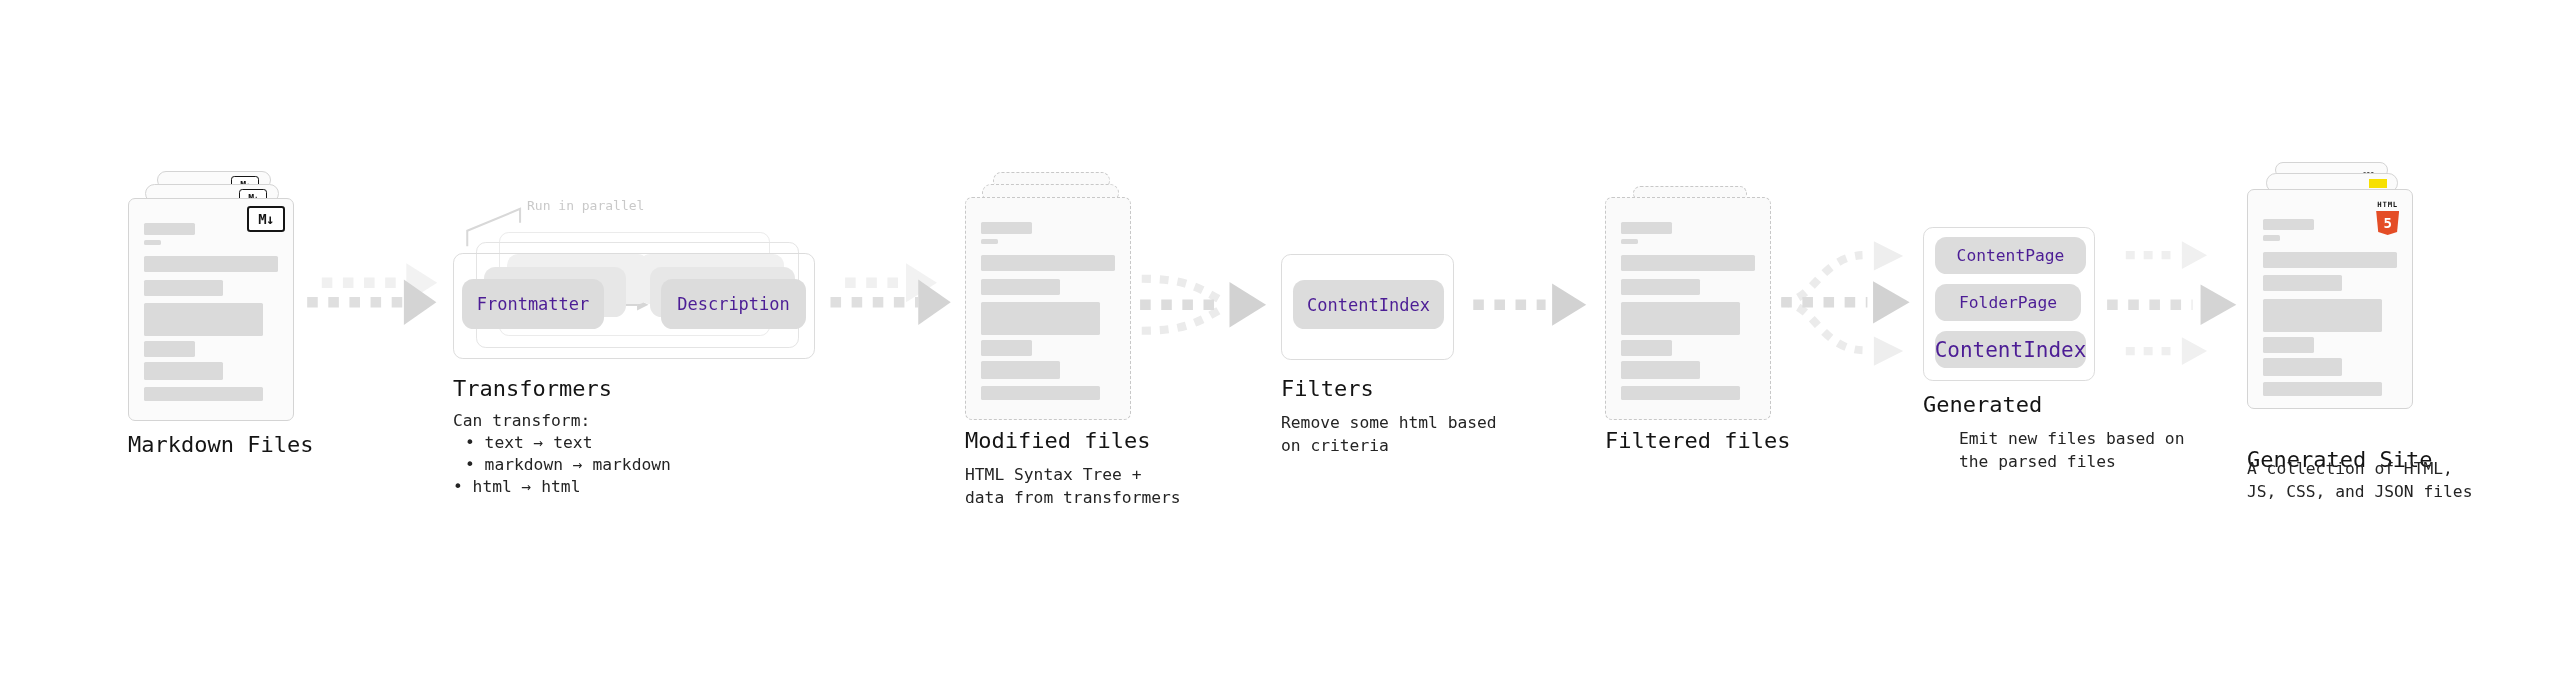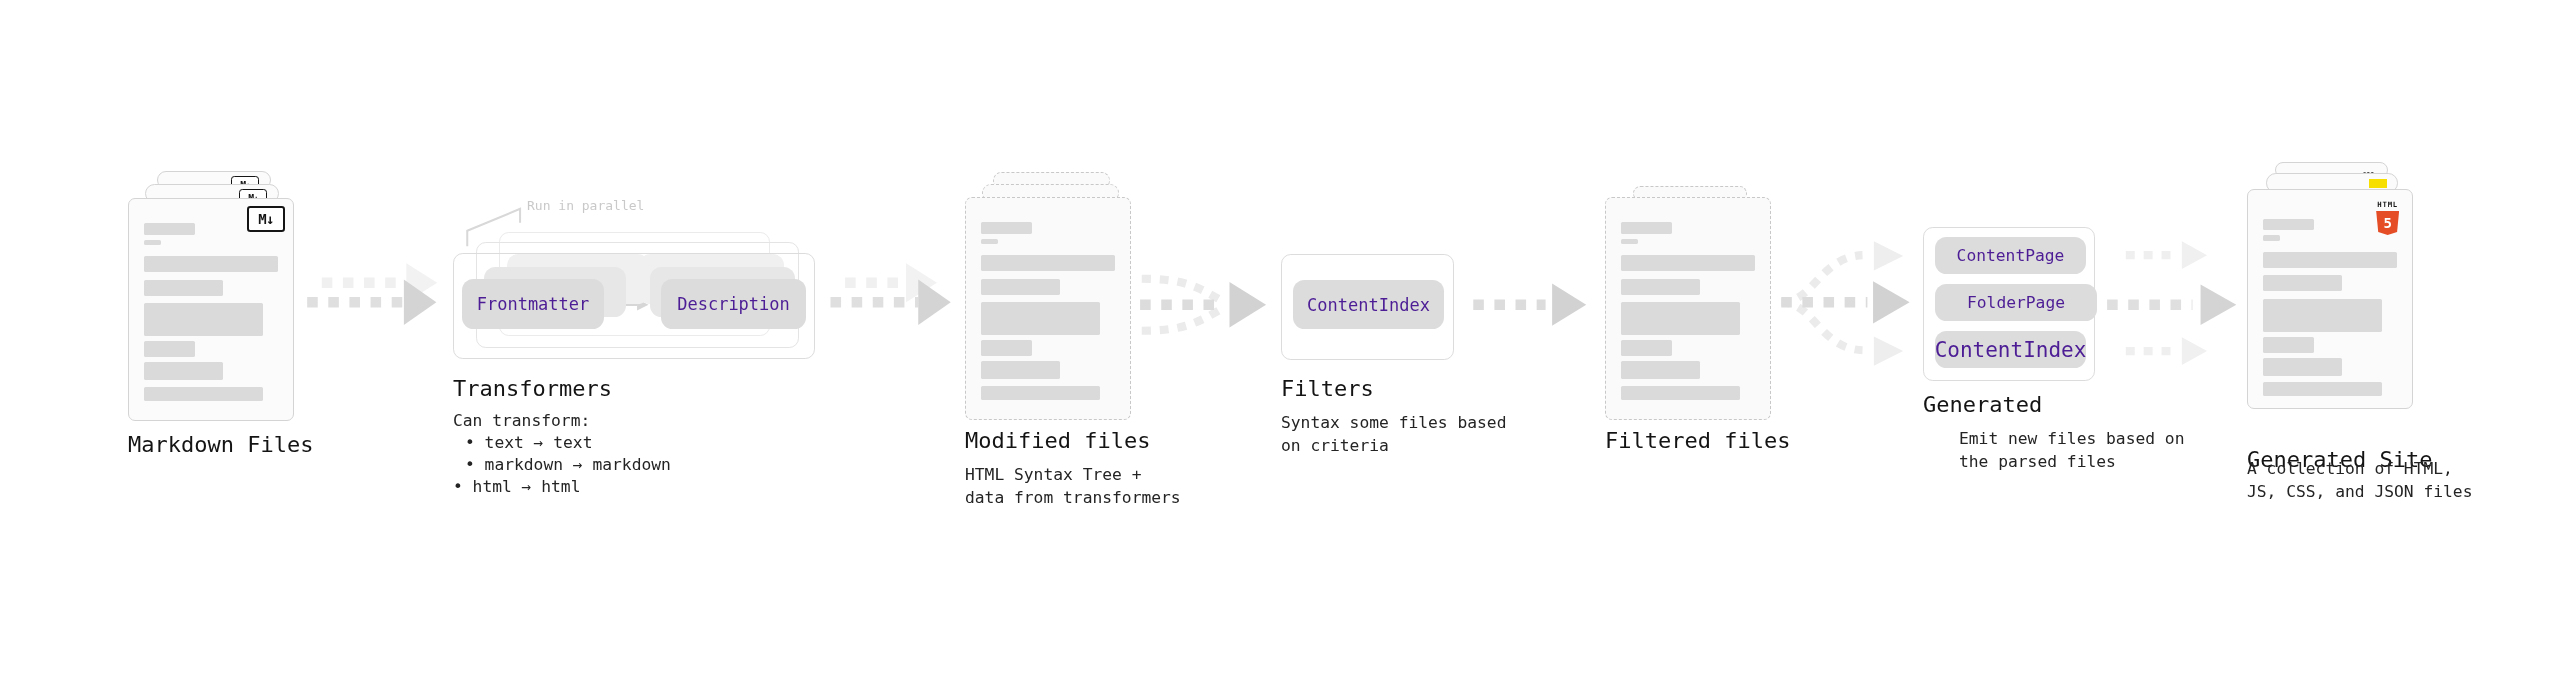--- a/index.html
+++ b/index.html
@@ -184,41 +184,41 @@
     <div class="bar b8"></div>
   </div>
 </div>
 <div class="abs stage-label" style="left:965px;top:428px;">Modified files</div>
 <div class="abs caption" style="left:965px;top:463px;">HTML Syntax Tree +
 data from transformers</div>
 
 <div class="abs outline-box" style="left:1281px;top:254px;width:173px;height:106px;z-index:1;"></div>
 <div class="abs pill" style="left:1293px;top:280px;width:151px;height:49px;">ContentIndex</div>
 <div class="abs stage-label" style="left:1281px;top:376px;">Filters</div>
-<div class="abs caption" style="left:1281px;top:411px;">Syntax some files based
+<div class="abs caption" style="left:1281px;top:411px;">Remove some html based
 on criteria</div>
 
 <div class="abs file-tab dashed" style="left:1633px;top:186px;width:114px;height:15.4px;z-index:1;"></div>
 <div class="abs file-card dashed" style="left:1605px;top:197px;">
   <div class="bars">
     <div class="bar b1"></div>
     <div class="bar b2"></div>
     <div class="bar b3"></div>
     <div class="bar b4"></div>
     <div class="bar b5"></div>
     <div class="bar b6"></div>
     <div class="bar b7"></div>
     <div class="bar b8"></div>
   </div>
 </div>
 <div class="abs stage-label" style="left:1605px;top:428px;">Filtered files</div>
 
 <div class="abs outline-box" style="left:1923px;top:227px;width:172px;height:154px;z-index:1;"></div>
 <div class="abs pill" style="left:1935px;top:237px;width:151px;height:37px;font-size:16.3px;">ContentPage</div>
-<div class="abs pill" style="left:1935px;top:284px;width:162px;height:37px;font-size:16.3px;">FolderPage</div>
+<div class="abs pill" style="left:1935px;top:284px;width:146px;height:37px;font-size:16.3px;">FolderPage</div>
 <div class="abs pill" style="left:1935px;top:331px;width:151px;height:37px;font-size:21px;">ContentIndex</div>
 <div class="abs stage-label" style="left:1923px;top:392px;">Generated</div>
 <div class="abs caption" style="left:1923px;top:427px;margin-left:36px;">Emit new files based on
 the parsed files</div>
 
 <div class="abs file-tab" style="left:2275px;top:162px;width:113px;height:16.3px;z-index:1;">
   <span class="css-badge">
     <span class="css-word">CSS</span>
     <span class="css-underline"></span>
   </span>

